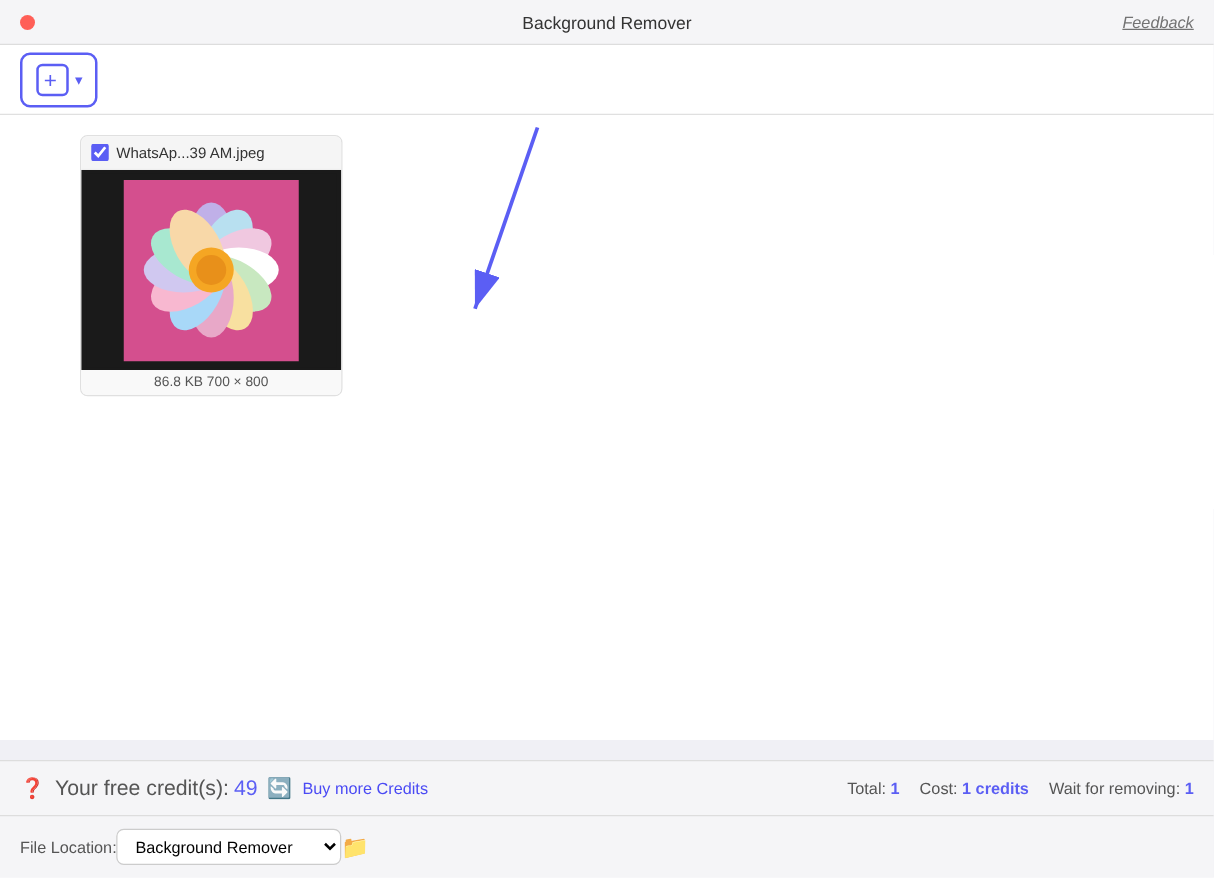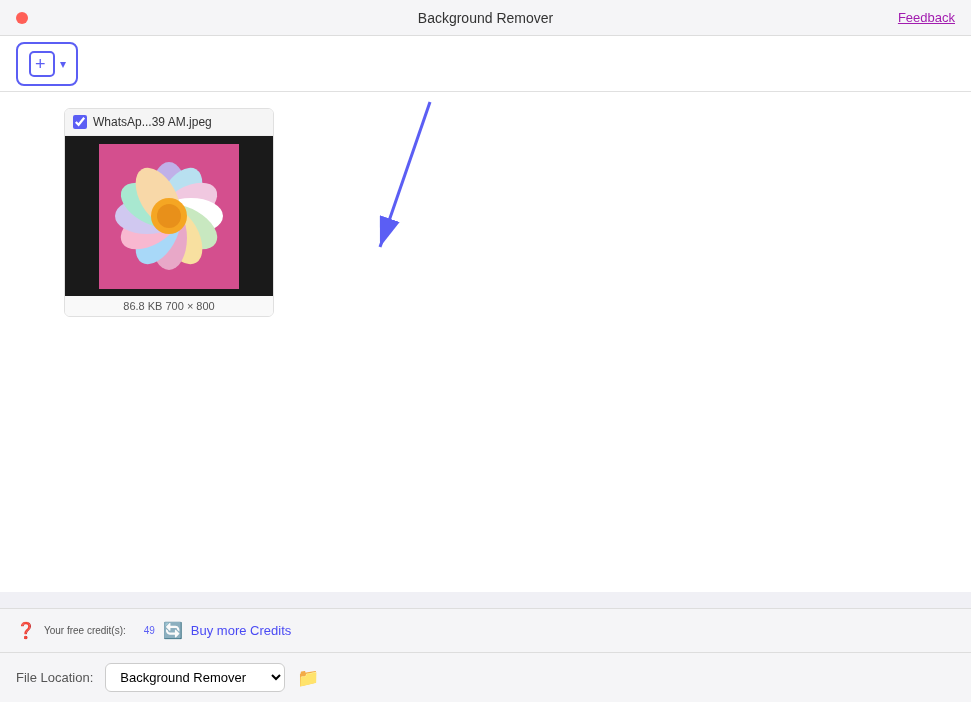--- a/index.html
+++ b/index.html
@@ -36,23 +36,24 @@
     .title-bar-center {
       position: absolute;
       left: 50%;
       transform: translateX(-50%);
       font-size: 14px;
       font-weight: 500;
       color: #333;
     }
     .feedback-link {
       font-size: 13px;
-      color: #a21caf;
+      color: #737373;
       text-decoration: underline;
       cursor: pointer;
+      font-style: italic;
     }
     .toolbar {
       display: flex;
       align-items: center;
       justify-content: space-between;
       padding: 8px 16px;
       background: #fff;
       border-bottom: 1px solid #e0e0e0;
       height: 56px;
     }
@@ -178,22 +179,22 @@
       border-top: 1px solid #ddd;
       padding: 10px 16px;
       display: flex;
       align-items: center;
       gap: 8px;
       height: 44px;
     }
     .credits-info {
       display: flex;
       align-items: flex-start;
-      gap: 18px;
-      font-size: 10px;
+      gap: 4px;
+      font-size: 17px;
       color: #555;
     }
     .credits-count {
       color: #5b5ef4;
       font-weight: 400;
     }
     .refresh-icon {
       cursor: pointer;
       color: #555;
     }
@@ -217,21 +218,20 @@
     .file-location-bar {
       position: absolute;
       bottom: 0;
       left: 0;
       right: 0;
       background: #f5f5f7;
       border-top: 1px solid #ddd;
       padding: 8px 16px;
       display: flex;
       align-items: center;
-      gap: 12px;
       height: 50px;
     }
     .file-location-label {
       font-size: 13px;
       color: #555;
       white-space: nowrap;
     }
     .file-location-select {
       padding: 5px 10px;
       border: 1px solid #ccc;
@@ -331,20 +331,34 @@
 </div>
 
 <div class="bottom-bar">
   <span style="font-size:16px;color:#888;">❓</span>
   <div class="credits-info">
     <span>Your free credit(s):</span>
     <span class="credits-count">49</span>
   </div>
   <span class="refresh-icon" style="font-size:16px;">🔄</span>
   <a class="buy-credits-link">Buy more Credits</a>
+  <div class="total-info">
+    <span>
+      <span>Total:</span>
+      <b>1</b>
+    </span>
+    <span>
+      <span>Cost:</span>
+      <b style="color:#5b5ef4;">1 credits</b>
+    </span>
+    <span>
+      <span>Wait for removing:</span>
+      <b style="color:#5b5ef4;">1</b>
+    </span>
+  </div>
 </div>
 
 <div class="file-location-bar">
   <span class="file-location-label">File Location:</span>
   <select class="file-location-select">
     <option>Background Remover</option>
   </select>
   <button class="folder-icon-btn">
     <span>📁</span>
   </button>

